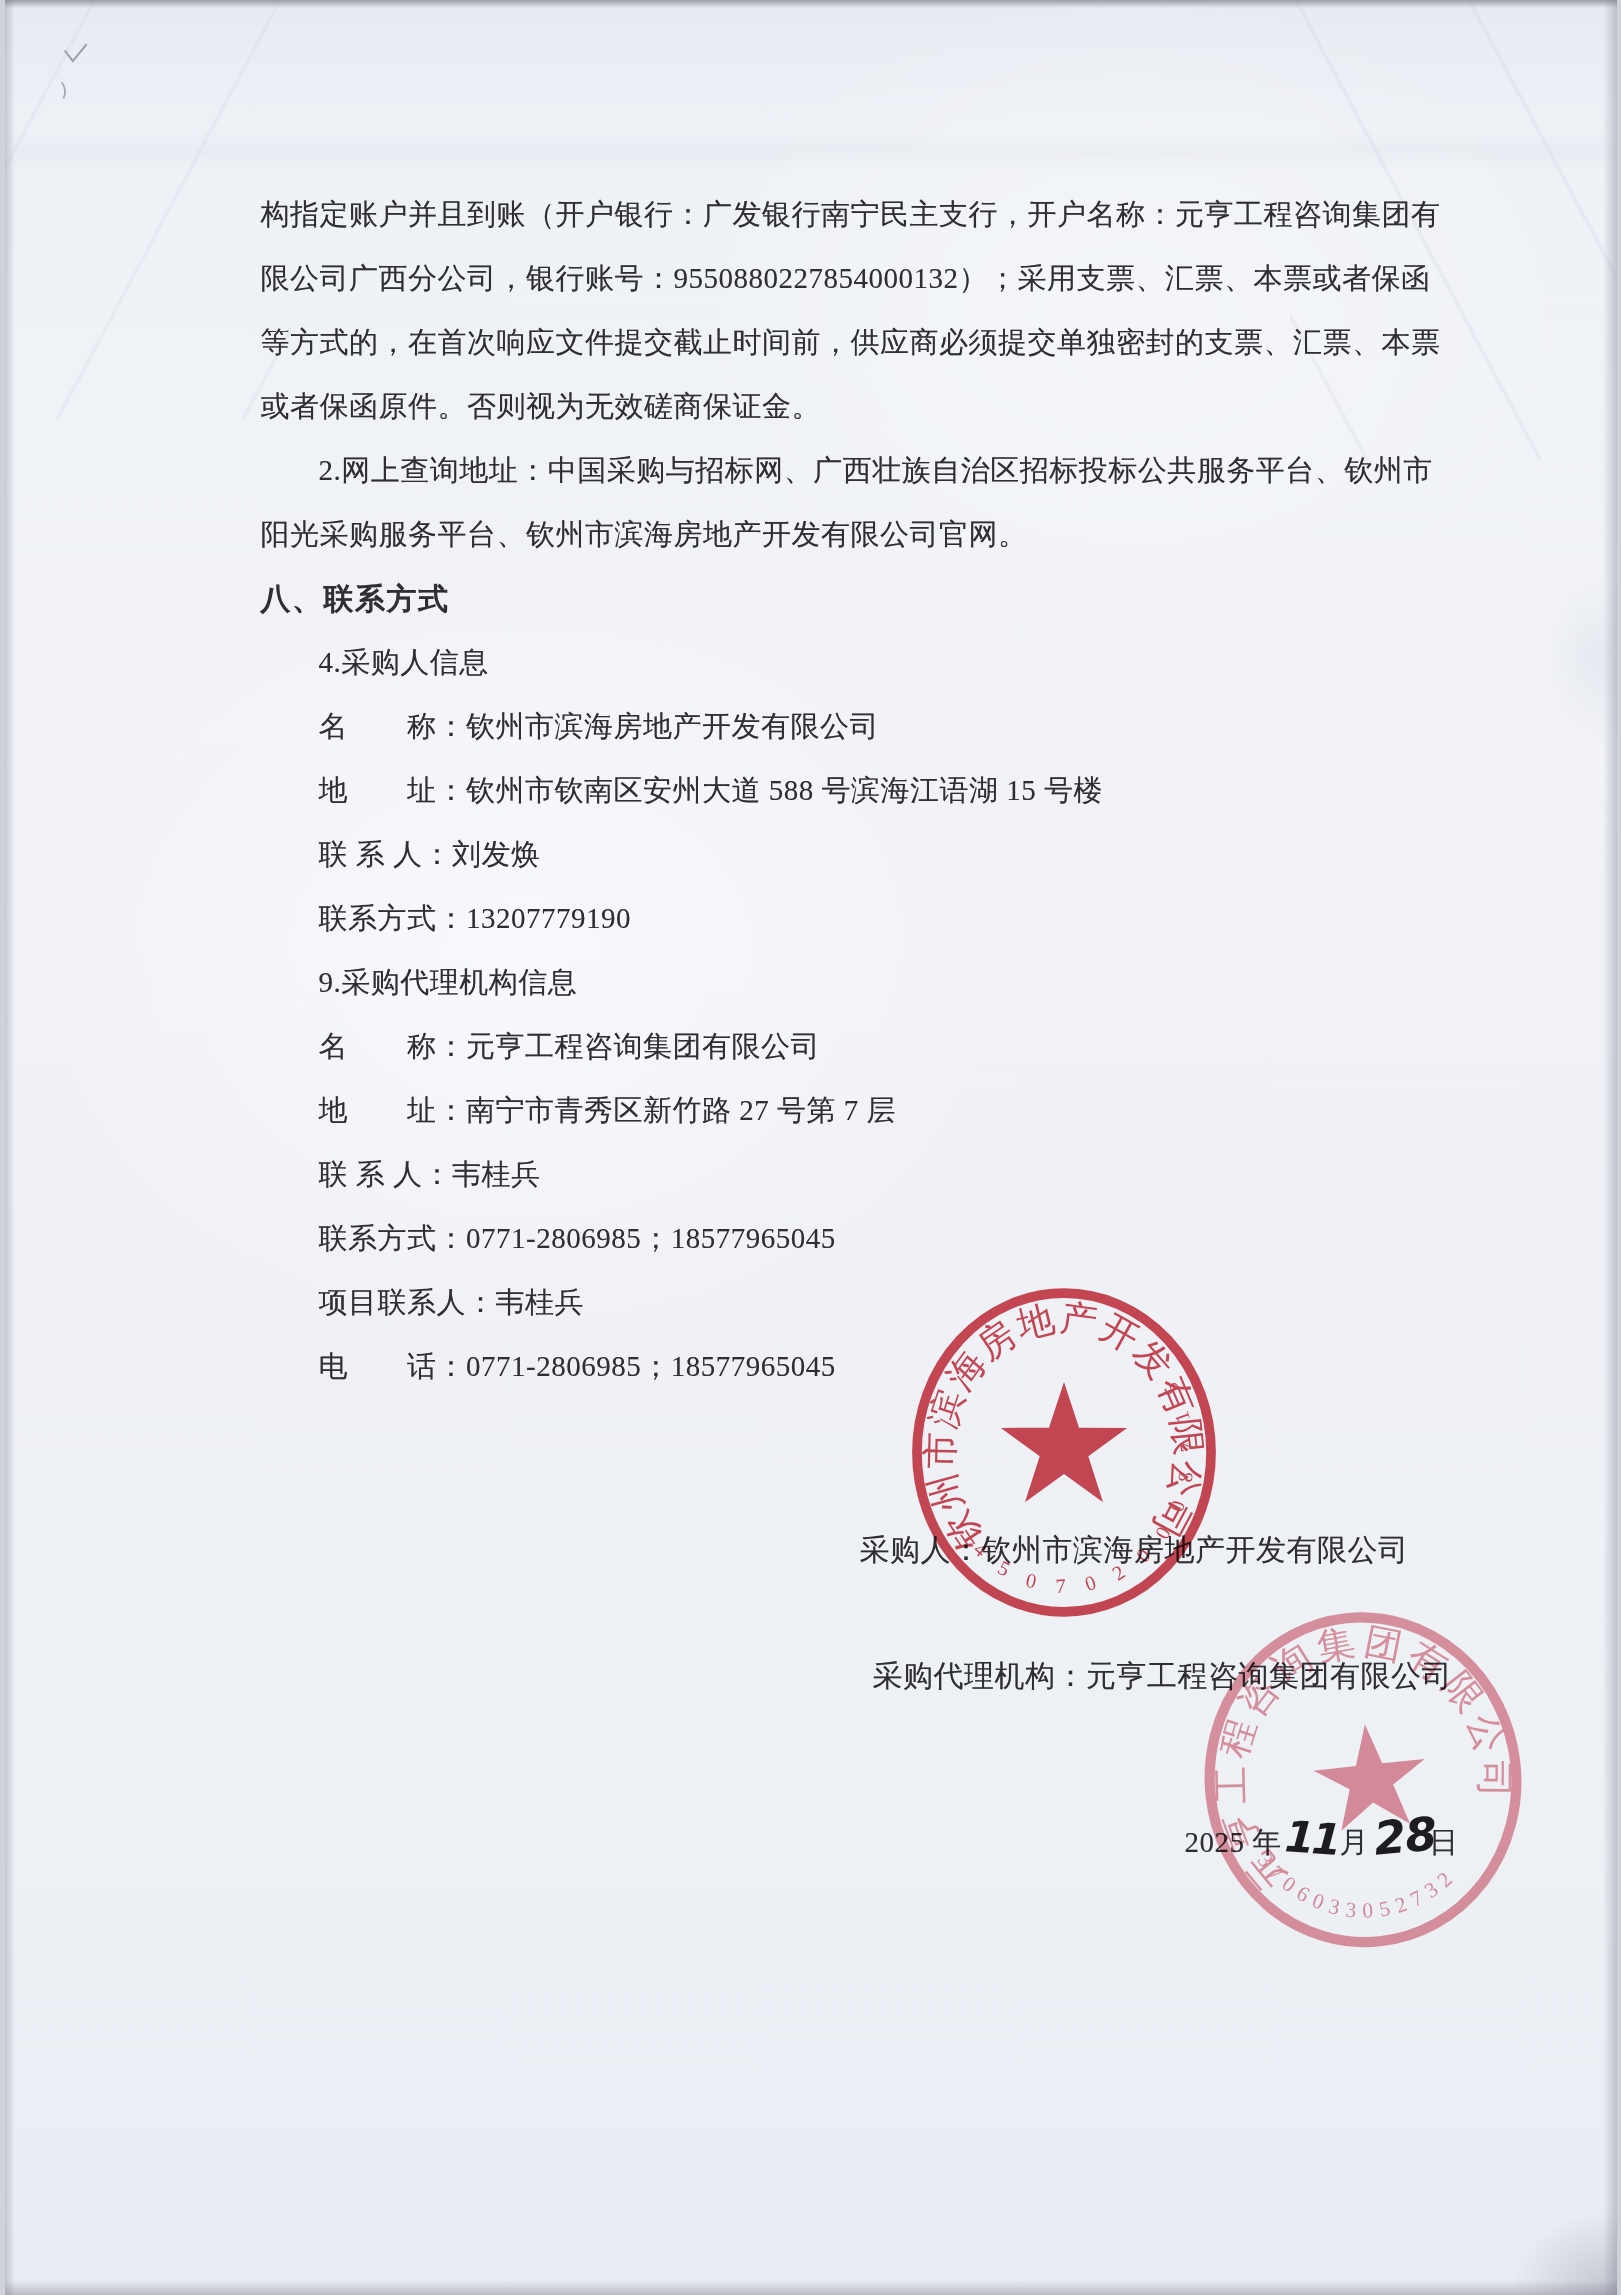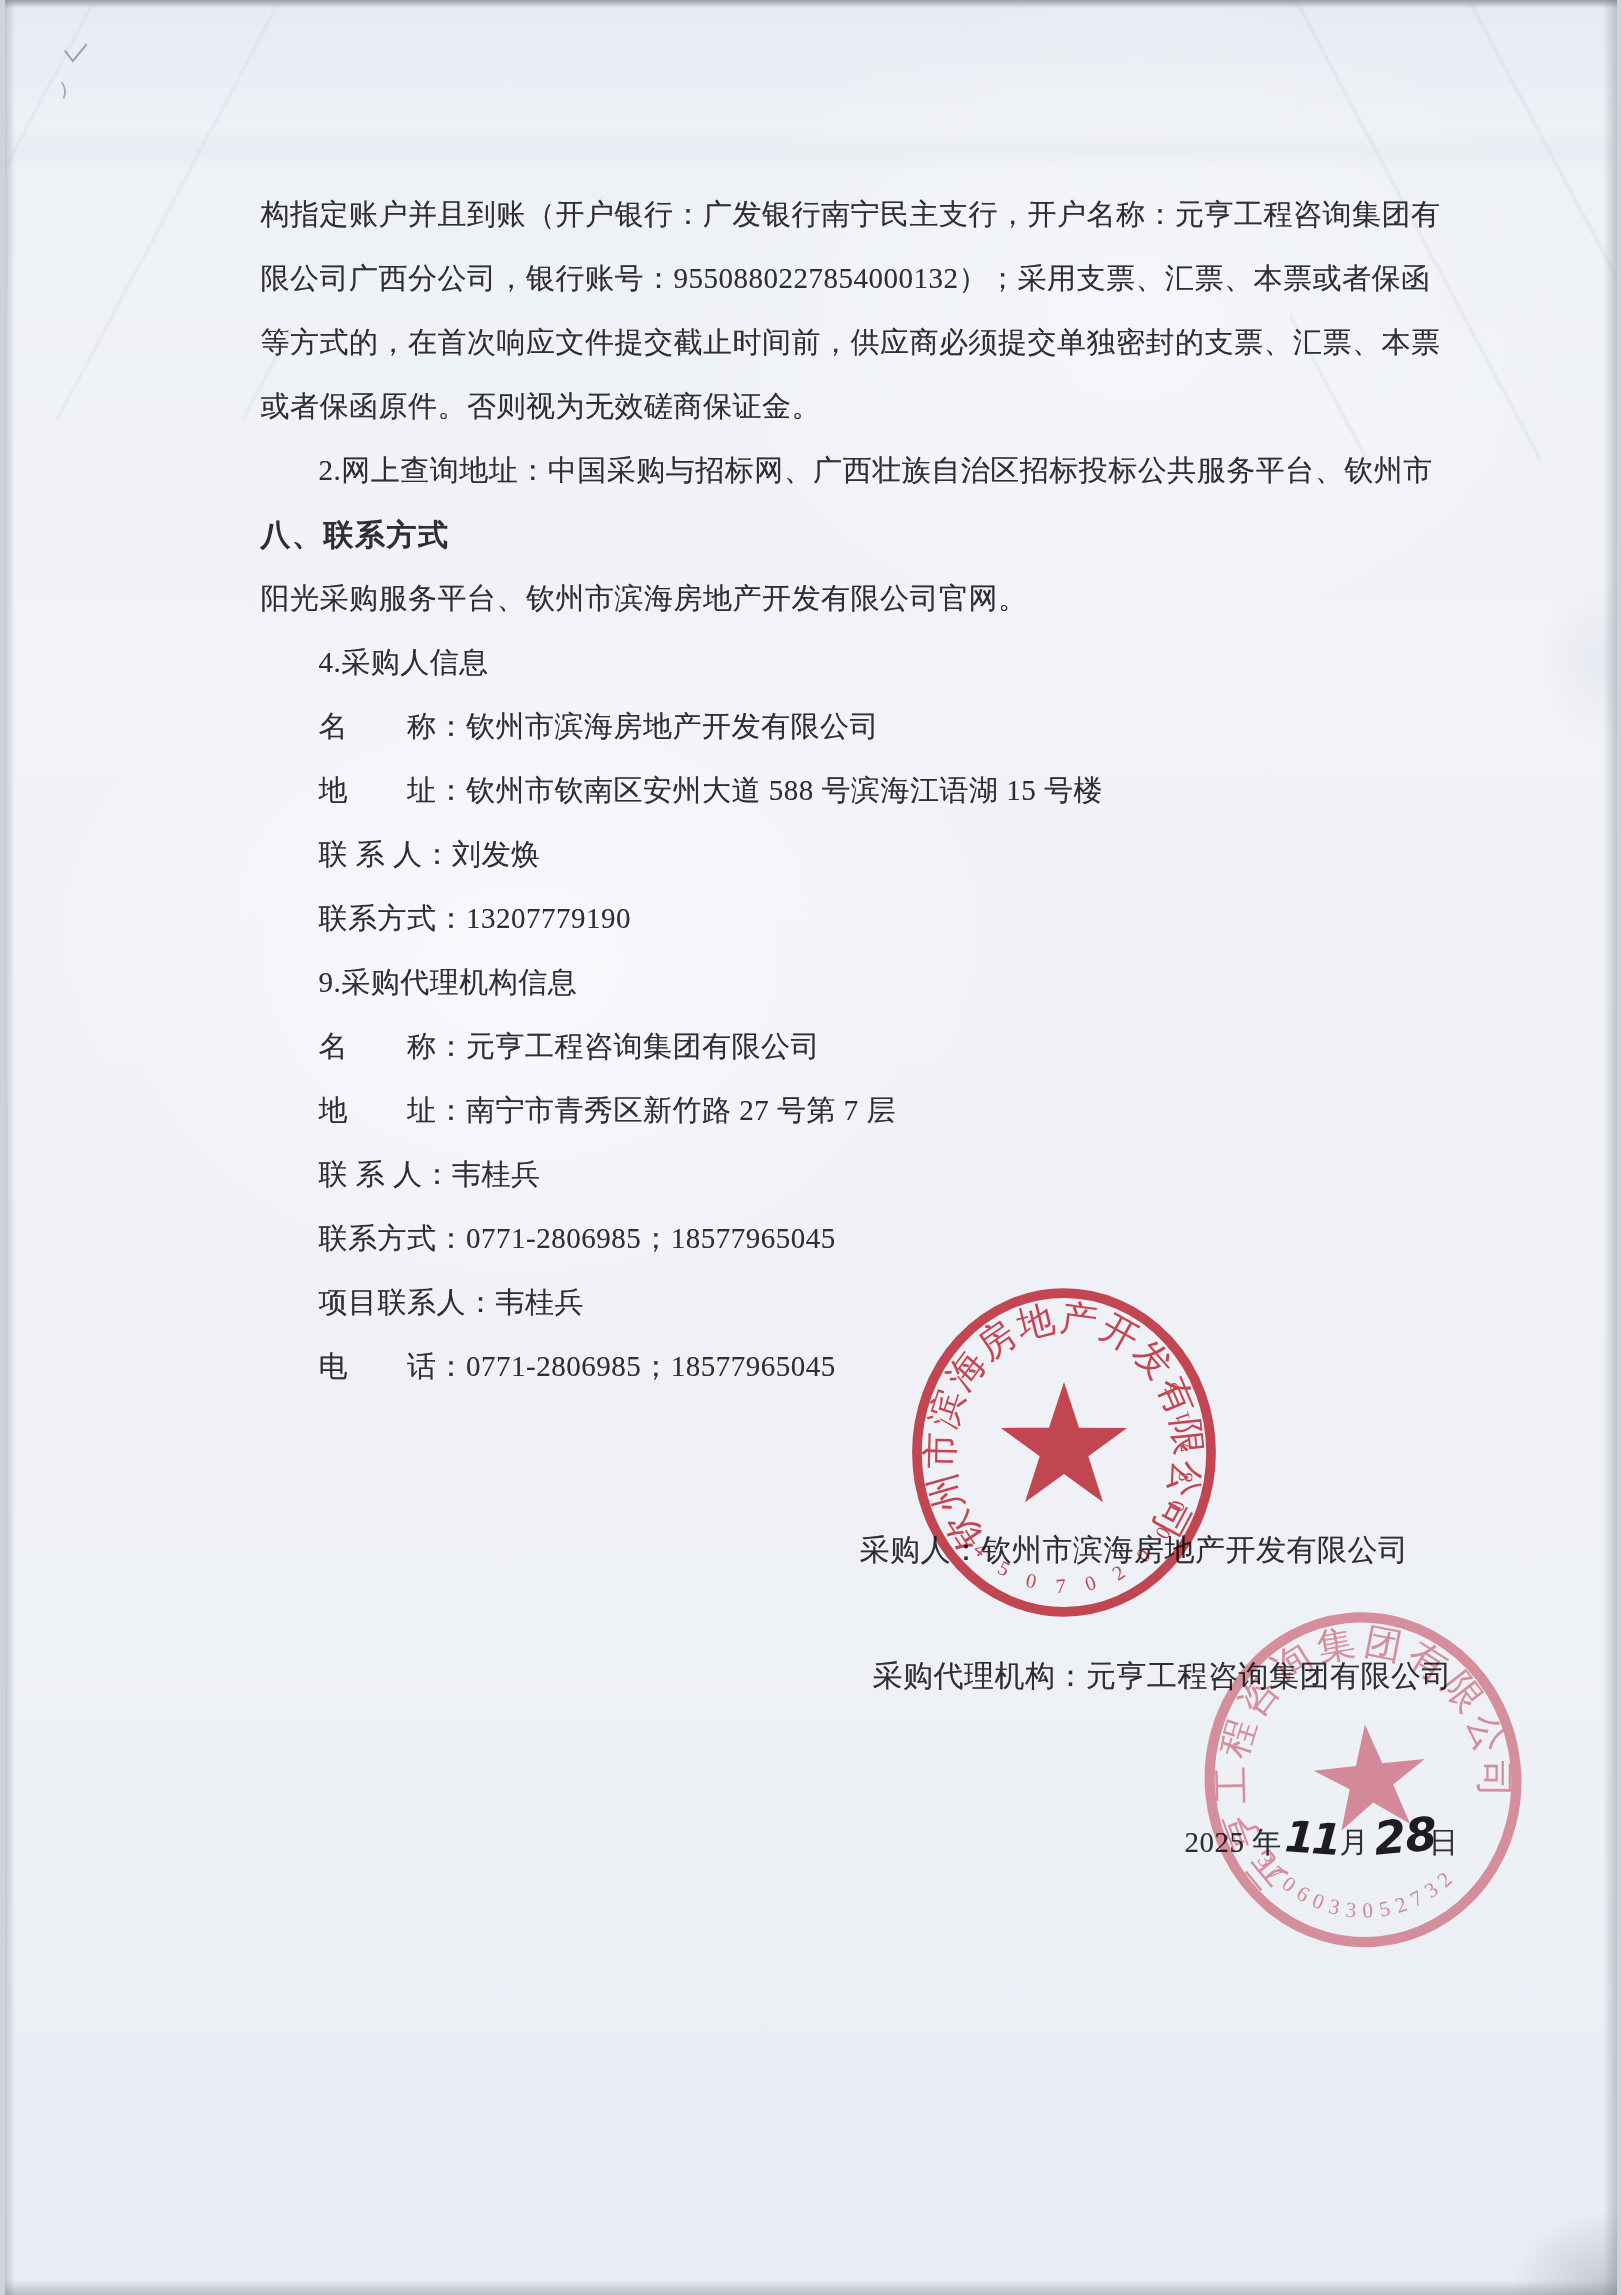--- a/index.html
+++ b/index.html
@@ -85,22 +85,22 @@
     <path d="M118,100 l15,20 l26,-32" fill="none" stroke="#9aa0ab" stroke-width="4" stroke-linecap="round"></path>
     <path d="M112,162 q10,16 3,30" fill="none" stroke="#a4aab4" stroke-width="3.5" stroke-linecap="round"></path>
   </svg>
 
   <div class="doc-body">
     <div class="line">构指定账户并且到账（开户银行：广发银行南宁民主支行，开户名称：元亨工程咨询集团有</div>
     <div class="line">限公司广西分公司，银行账号：9550880227854000132）；采用支票、汇票、本票或者保函</div>
     <div class="line">等方式的，在首次响应文件提交截止时间前，供应商必须提交单独密封的支票、汇票、本票</div>
     <div class="line">或者保函原件。否则视为无效磋商保证金。</div>
     <div class="line ind">2.网上查询地址：中国采购与招标网、广西壮族自治区招标投标公共服务平台、钦州市</div>
+    <div class="line">阳光采购服务平台、钦州市滨海房地产开发有限公司官网。</div>
     <div class="line heading">八、联系方式</div>
-    <div class="line">阳光采购服务平台、钦州市滨海房地产开发有限公司官网。</div>
     <div class="line ind">4.采购人信息</div>
     <div class="line ind">名　　称：钦州市滨海房地产开发有限公司</div>
     <div class="line ind">地　　址：钦州市钦南区安州大道 588 号滨海江语湖 15 号楼</div>
     <div class="line ind">联 系 人：刘发焕</div>
     <div class="line ind">联系方式：13207779190</div>
     <div class="line ind">9.采购代理机构信息</div>
     <div class="line ind">名　　称：元亨工程咨询集团有限公司</div>
     <div class="line ind">地　　址：南宁市青秀区新竹路 27 号第 7 层</div>
     <div class="line ind">联 系 人：韦桂兵</div>
     <div class="line ind">联系方式：0771-2806985；18577965045</div>

